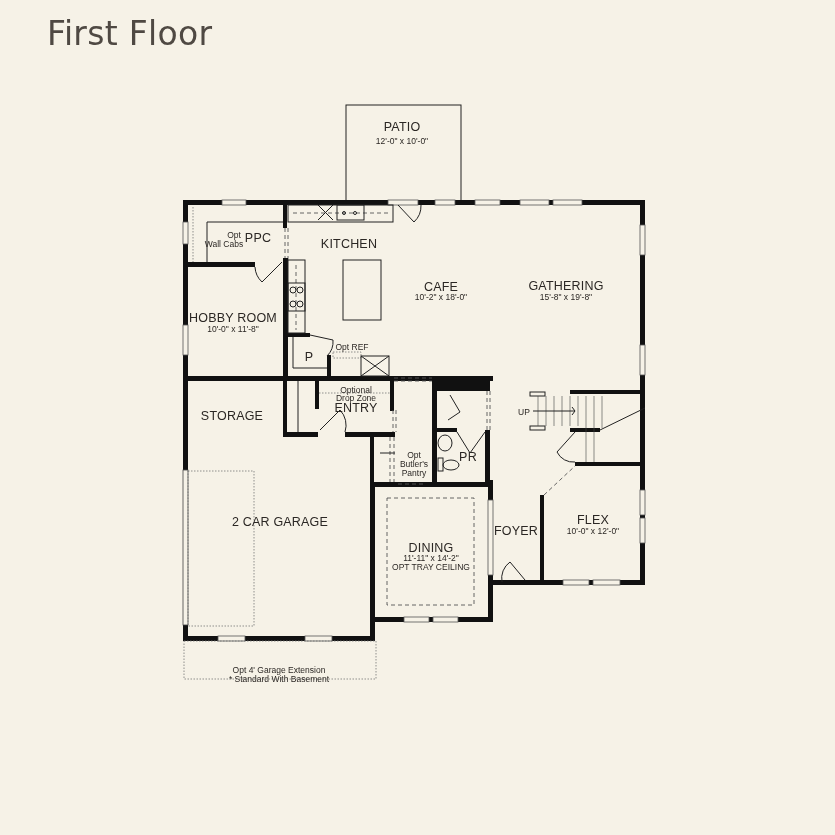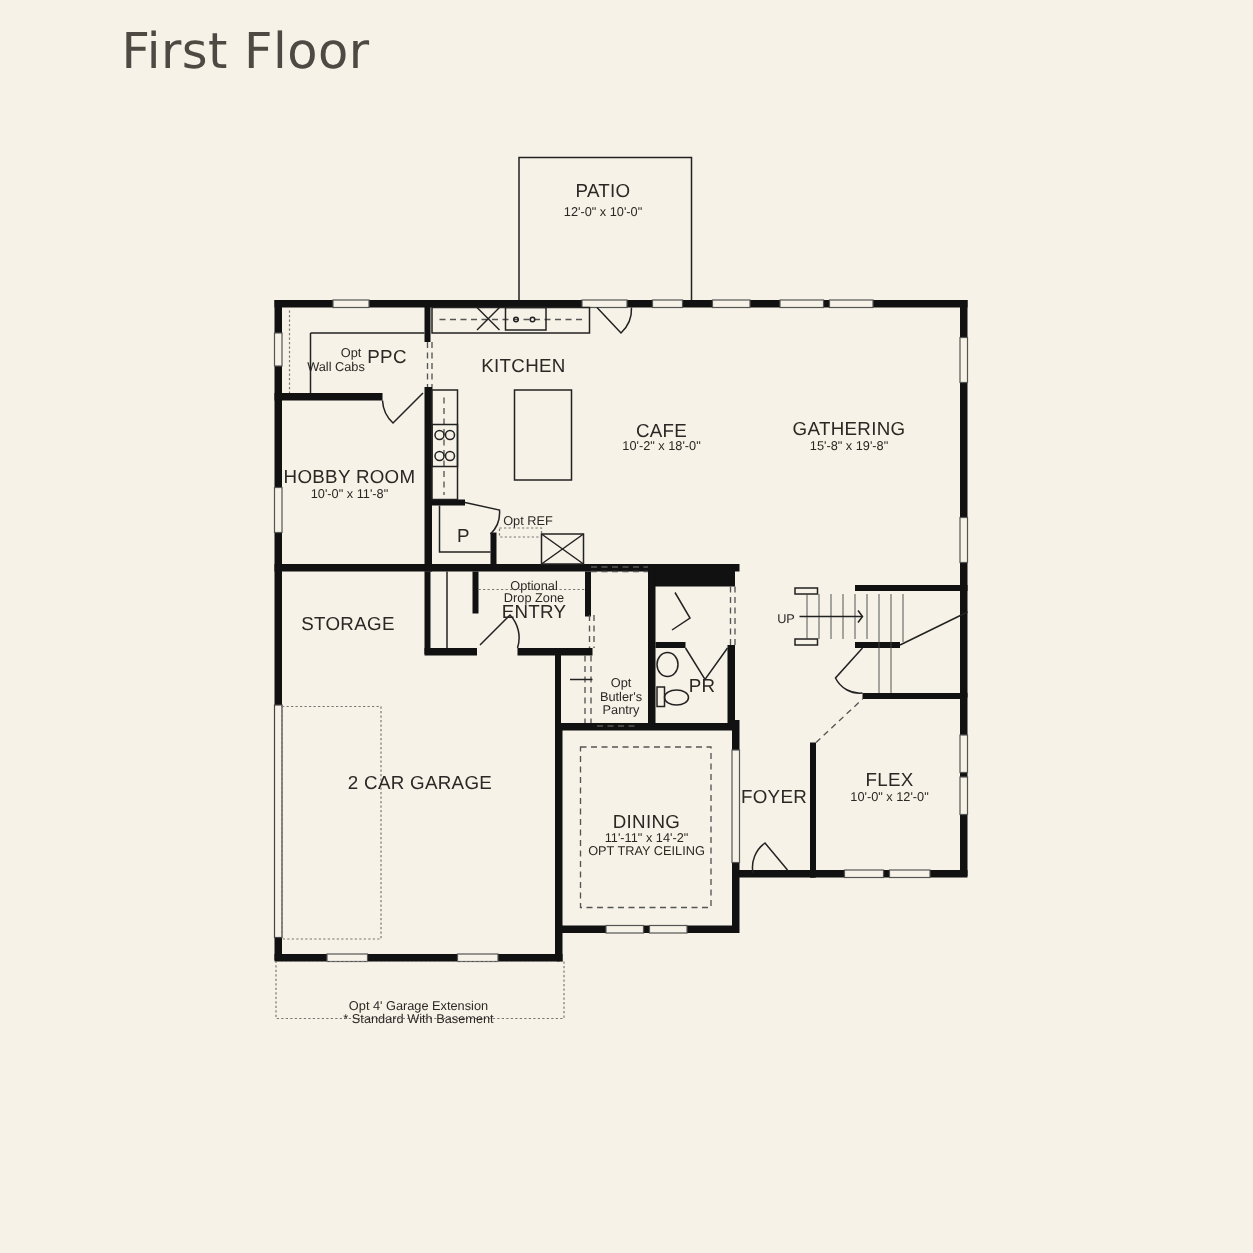--- a/index.html
+++ b/index.html
@@ -5,21 +5,21 @@
   html, body { margin: 0; padding: 0; }
   body {
     width: 835px; height: 835px; overflow: hidden;
     background: #f6f2e7;
     font-family: "Liberation Sans", "DejaVu Sans", sans-serif;
     position: relative;
   }
   .page-title {
     position: absolute; left: 47px; top: 14px;
     font-size: 33px; color: #4f4943; letter-spacing: 0.3px;
-    font-family: "DejaVu Sans", sans-serif; font-weight: normal; margin-left: 34px;
+    font-family: "DejaVu Sans", sans-serif; font-weight: normal;
   }
   svg.plan { position: absolute; left: 0; top: 0; }
   .room-name { font-size: 12.5px; fill: #2b2724; text-anchor: middle; font-family: "Liberation Sans", sans-serif; letter-spacing: 0.2px; }
   .room-dim { font-size: 8.5px; fill: #2b2724; text-anchor: middle; font-family: "Liberation Sans", sans-serif; }
   .note { font-size: 8.5px; fill: #2b2724; text-anchor: middle; font-family: "Liberation Sans", sans-serif; }
   .wall { fill: #111; }
   .thin { stroke: #222; stroke-width: 1; fill: none; }
   .win { fill: #f6f2e7; stroke: #555; stroke-width: 0.8; }
   .dash { stroke: #555; stroke-width: 0.9; fill: none; stroke-dasharray: 4 3; }
   .dot { stroke: #777; stroke-width: 0.8; fill: none; stroke-dasharray: 1.5 1.5; }

